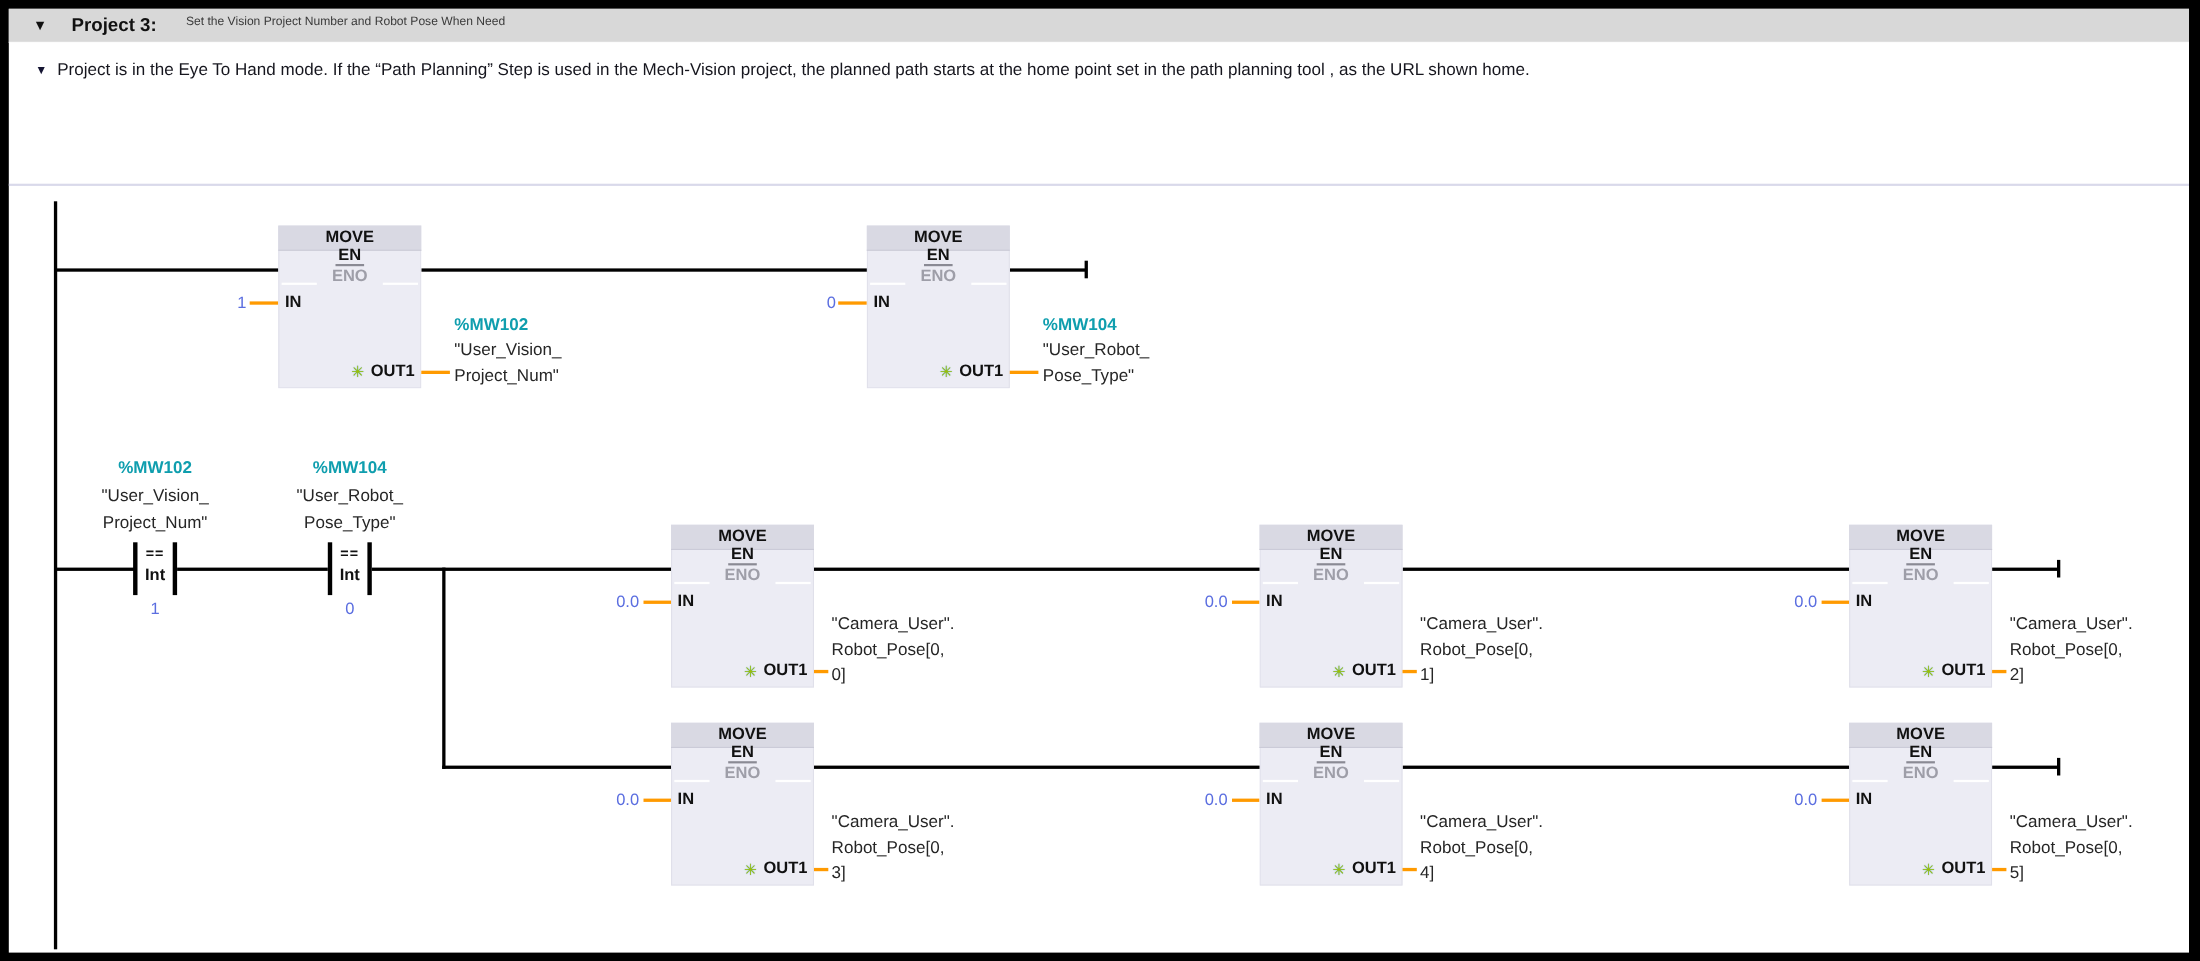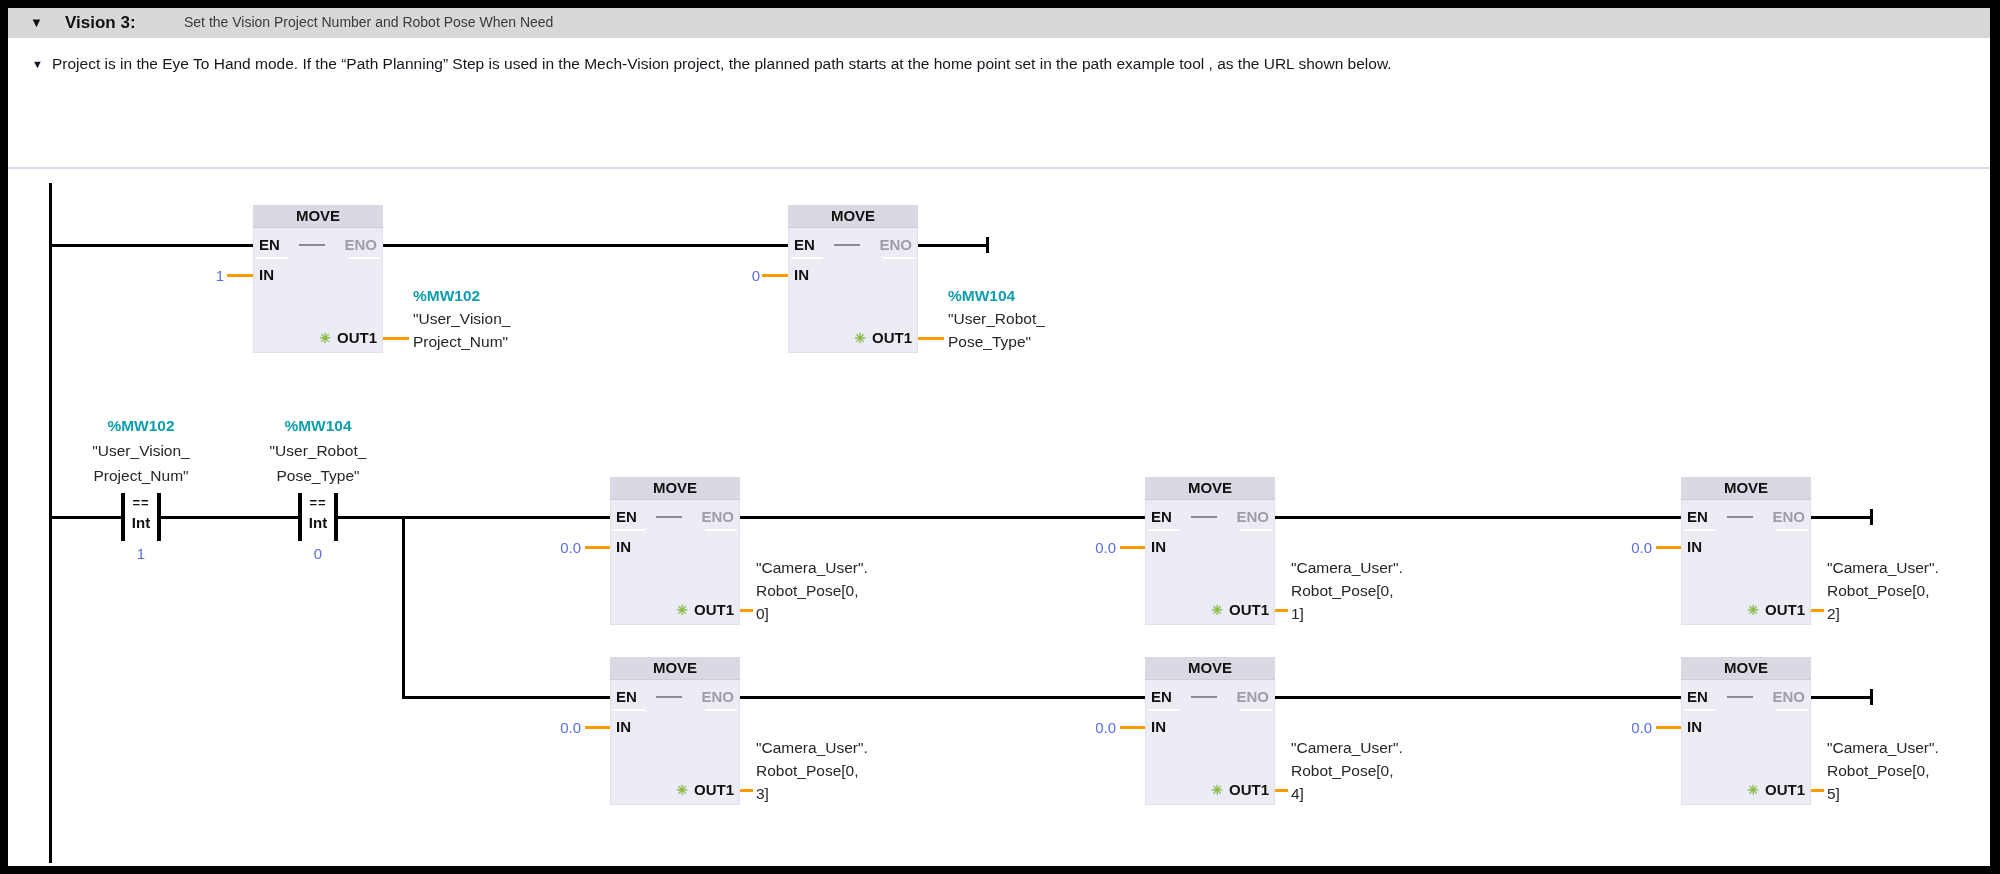--- a/index.html
+++ b/index.html
@@ -3,36 +3,36 @@
 <meta charset="utf-8">
 <style>
   html,body{margin:0;padding:0;background:#000;}
   .screen{position:relative;width:2000px;height:874px;background:#000;overflow:hidden;
           font-family:"Liberation Sans",sans-serif;}
   .panel{position:absolute;left:8px;top:8px;width:1982px;height:858px;background:#ffffff;}
   .net-header{position:absolute;left:8px;top:8px;width:1982px;height:30px;background:#d8d8d8;
               border-bottom:1px solid #ffffff;}
   .net-header .tri{position:absolute;left:22px;top:7px;font-size:13px;color:#111;cursor:pointer;}
   .net-title{position:absolute;left:57px;top:5px;font-size:17px;font-weight:700;color:#111;}
-  .net-subtitle{position:absolute;left:176px;top:6px;font-size:14px;color:#3a3a3a;}
+  .net-subtitle{position:absolute;left:161px;top:6px;font-size:11px;color:#3a3a3a;}
   .comment-marker{position:absolute;left:32px;top:58px;font-size:11px;color:#141432;}
   .comment{position:absolute;left:52px;top:53px;width:1800px;font-size:15.5px;line-height:21.5px;color:#16161e;}
   .comment-sep{position:absolute;left:8px;top:167px;width:1982px;height:2px;background:#d9d9ea;}
 
   .wire{position:absolute;height:3px;background:#000;}
   .vwire{position:absolute;width:3px;background:#000;}
   .tick{position:absolute;width:3px;height:16px;background:#000;}
   .stub{position:absolute;height:3px;background:#ff9a00;}
 
   .mv{position:absolute;width:130px;height:148px;background:#ececf4;box-shadow:0 0 0 1px #e0e0ea inset;}
   .mv-title{position:absolute;left:0;top:0;width:100%;height:22px;background:#d9d9e3;
             font-size:15px;font-weight:700;color:#111;text-align:center;line-height:22px;
             border-bottom:1px solid #cbcbd8;}
   .mv-row{position:absolute;left:0;width:100%;padding:0 6px;box-sizing:border-box;font-size:15px;font-weight:700;}
-  .mv-en{top:31px;display:flex;align-items:center;justify-content:space-between;}
+  .mv-en{top:18px;display:flex;align-items:center;justify-content:space-between;flex-direction:column;}
   .mv-en .dash{display:inline-block;width:26px;height:2px;background:#8a8a94;}
   .pin-dark{color:#111;}
   .pin-gray{color:#9e9ea8;}
   .mv-in{top:61px;color:#111;}
   .mv-out{top:124px;display:flex;align-items:center;justify-content:flex-end;color:#111;}
   .mv-out .star{font-size:14px;color:#9ec100;margin-right:6px;text-shadow:0 0 1px #2e8fa8;font-weight:400;}
   .sep-en{position:absolute;top:52px;left:3px;width:32px;height:2px;background:#fff;}
   .sep-eno{position:absolute;top:52px;right:3px;width:32px;height:2px;background:#fff;}
 
   .opr{position:absolute;font-size:15.5px;line-height:23px;color:#262626;white-space:nowrap;}
@@ -47,27 +47,27 @@
   .cval{position:absolute;width:60px;text-align:center;font-size:15px;color:#5b6ee0;}
 </style>
 </head>
 <body>
 
 <div class="screen">
   <div class="panel"></div>
 
   <div class="net-header">
     <span class="tri">▼</span>
-    <span class="net-title">Vision 3:</span>
+    <span class="net-title">Project 3:</span>
     <span class="net-subtitle">Set the Vision Project Number and Robot Pose When Need</span>
   </div>
 
   <span class="comment-marker">▼</span>
   <div class="comment">
-    <div>Project is in the Eye To Hand mode. If the “Path Planning” Step is used in the Mech-Vision project, the planned path starts at the home point set in the path example tool , as the URL shown below.</div>
+    <div>Project is in the Eye To Hand mode. If the “Path Planning” Step is used in the Mech-Vision project, the planned path starts at the home point set in the path planning tool , as the URL shown home.</div>
   </div>
   <div class="comment-sep"></div>
 
   <div class="vwire" style="left:49px;top:183px;height:680px"></div>
 
   <div class="wire" style="left:50px;top:244px;width:205px"></div>
   <div class="wire" style="left:383px;top:244px;width:407px"></div>
   <div class="wire" style="left:918px;top:244px;width:70px"></div>
   <div class="tick" style="left:986px;top:237px"></div>
 

